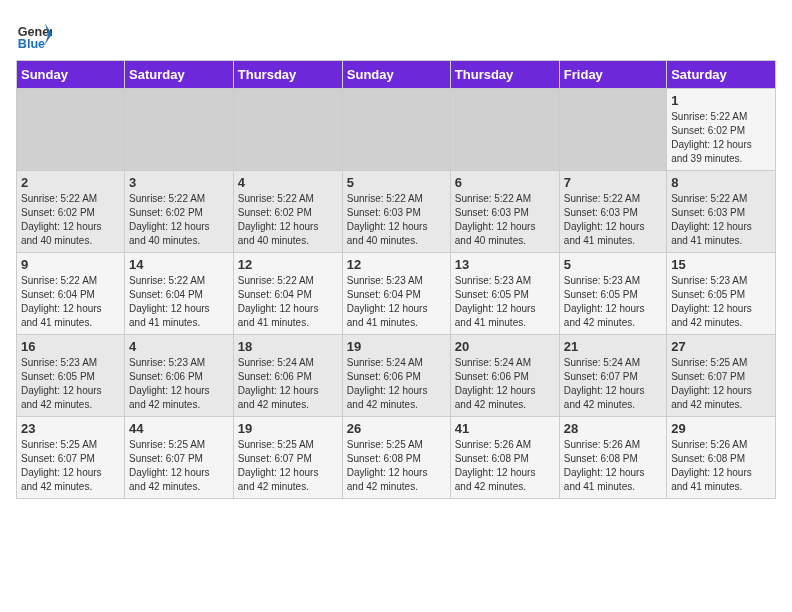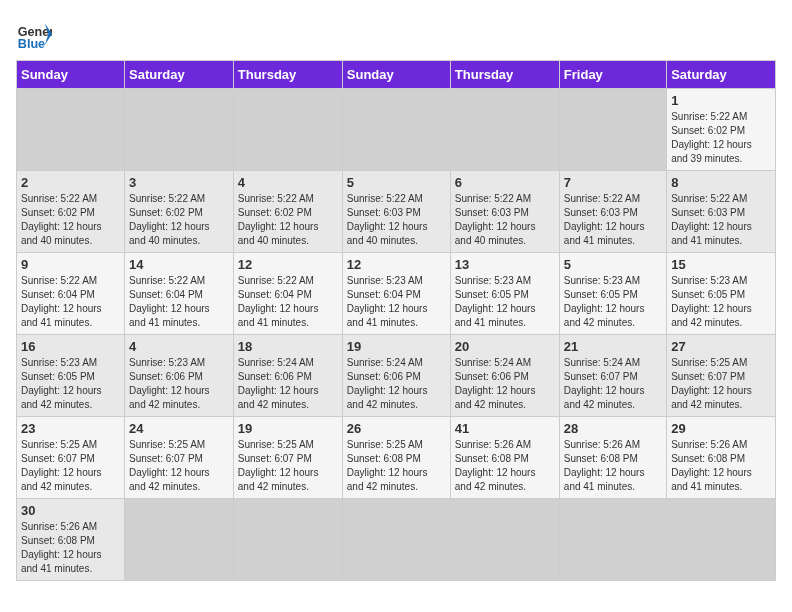--- a/index.html
+++ b/index.html
@@ -261,21 +261,21 @@
         </td>
       </tr>
       <tr>
         <td>
           <span class="day-num">23</span>
           <div class="day-info" style="white-space: pre-line;">Sunrise: 5:25 AM
 Sunset: 6:07 PM
 Daylight: 12 hours and 42 minutes.</div>
         </td>
         <td>
-          <span class="day-num">24</span>
+          <span class="day-num">44</span>
           <div class="day-info" style="white-space: pre-line;">Sunrise: 5:25 AM
 Sunset: 6:07 PM
 Daylight: 12 hours and 42 minutes.</div>
         </td>
         <td>
           <span class="day-num">19</span>
           <div class="day-info" style="white-space: pre-line;">Sunrise: 5:25 AM
 Sunset: 6:07 PM
 Daylight: 12 hours and 42 minutes.</div>
         </td>
@@ -296,29 +296,15 @@
           <div class="day-info" style="white-space: pre-line;">Sunrise: 5:26 AM
 Sunset: 6:08 PM
 Daylight: 12 hours and 41 minutes.</div>
         </td>
         <td>
           <span class="day-num">29</span>
           <div class="day-info" style="white-space: pre-line;">Sunrise: 5:26 AM
 Sunset: 6:08 PM
 Daylight: 12 hours and 41 minutes.</div>
         </td>
-      </tr>
-      <tr>
-        <td>
-          <span class="day-num">30</span>
-          <div class="day-info" style="white-space: pre-line;">Sunrise: 5:26 AM
-Sunset: 6:08 PM
-Daylight: 12 hours and 41 minutes.</div>
-        </td>
-        <td class="empty-cell"></td>
-        <td class="empty-cell"></td>
-        <td class="empty-cell"></td>
-        <td class="empty-cell"></td>
-        <td class="empty-cell"></td>
-        <td class="empty-cell"></td>
       </tr>
     </tbody>
 </table>
 
 </body></html>

